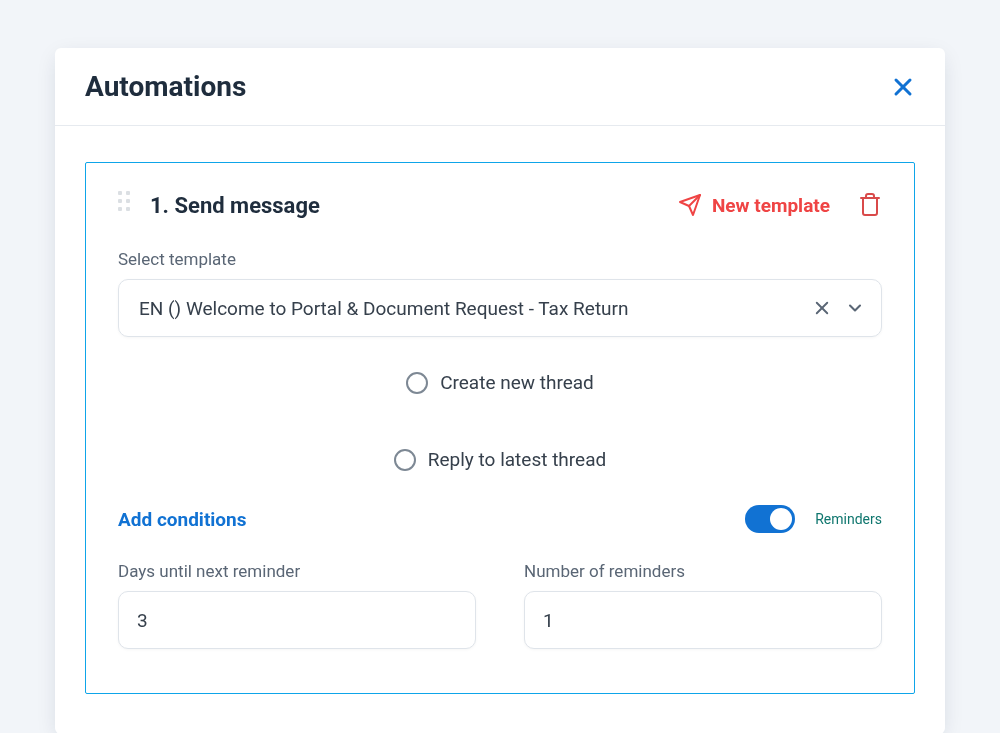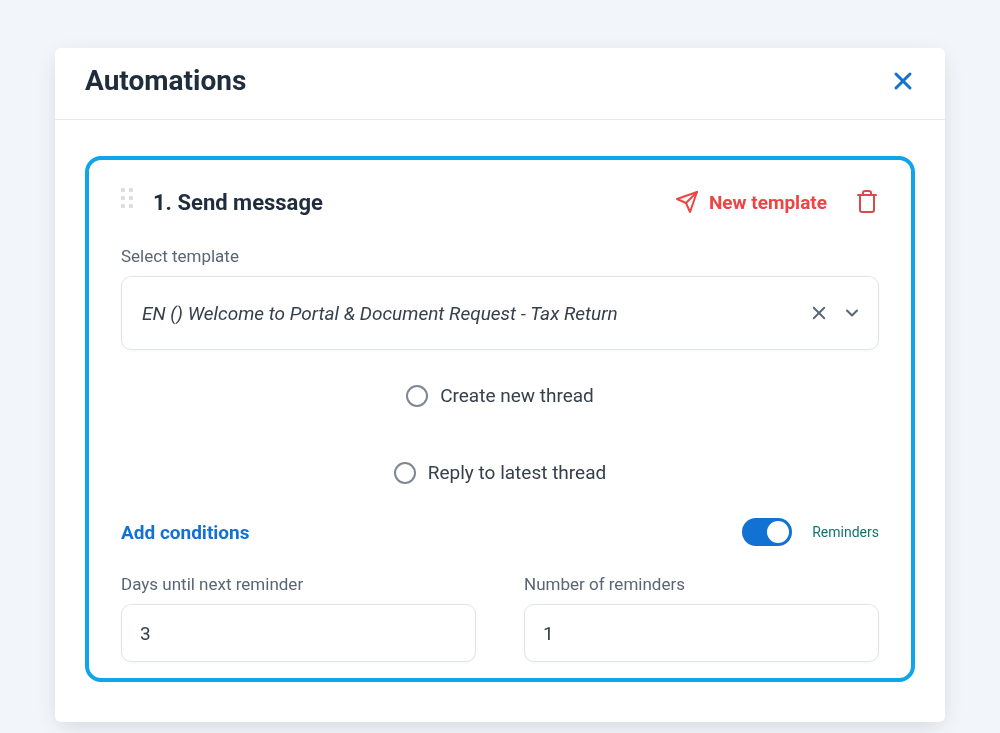--- a/index.html
+++ b/index.html
@@ -15,40 +15,40 @@
       margin: 48px auto 0;
       width: 890px;
       background: #fff;
       border-radius: 6px;
       box-shadow: 0 6px 22px -4px rgba(15, 35, 60, 0.15);
     }
     .modal-header {
       display: flex;
       align-items: center;
       justify-content: space-between;
-      padding: 16px 30px 22px 30px;
+      padding: 22px 30px 22px 30px;
       border-bottom: 1px solid #e6eaef;
     }
     .modal-title {
       font-size: 28px;
       font-weight: 700;
       color: #1f2d3d;
     }
     .close-btn {
       color: #1172d3;
       display: flex;
       align-items: center;
       justify-content: center;
       cursor: pointer;
     }
     .modal-body { padding: 36px 30px 40px; }
     .card {
-      border: 4px solid #0ea5e9;
-      border-radius: 16px;
-      padding: 28px 32px 16px;
+      border: 1px solid #0ea5e9;
+      border-radius: 2px;
+      padding: 28px 32px 44px;
       position: relative;
     }
     .card-header {
       display: flex;
       align-items: center;
       justify-content: space-between;
       margin-bottom: 30px;
     }
     .card-left { display: flex; align-items: center; gap: 14px; }
     .drag-handle {
@@ -81,28 +81,27 @@
 
     .field-label {
       display: block;
       font-size: 17px;
       color: #5a6675;
       margin-bottom: 10px;
     }
     .select-wrap {
       border: 1px solid #dfe4ea;
       border-radius: 10px;
-      height: 74px;
+      height: 58px;
       display: flex;
       align-items: center;
       padding: 0 16px 0 20px;
       font-size: 19px;
       color: #36404c;
       box-shadow: 0 1px 3px rgba(0,0,0,0.04);
-      font-style: italic;
     }
     .select-value { flex: 1; }
     .select-controls { display: flex; align-items: center; gap: 14px; color: #5a6675; }
 
     .radios {
       display: flex;
       align-items: center;
       gap: 54px;
       margin: 34px 0 34px;
       flex-direction: column;

